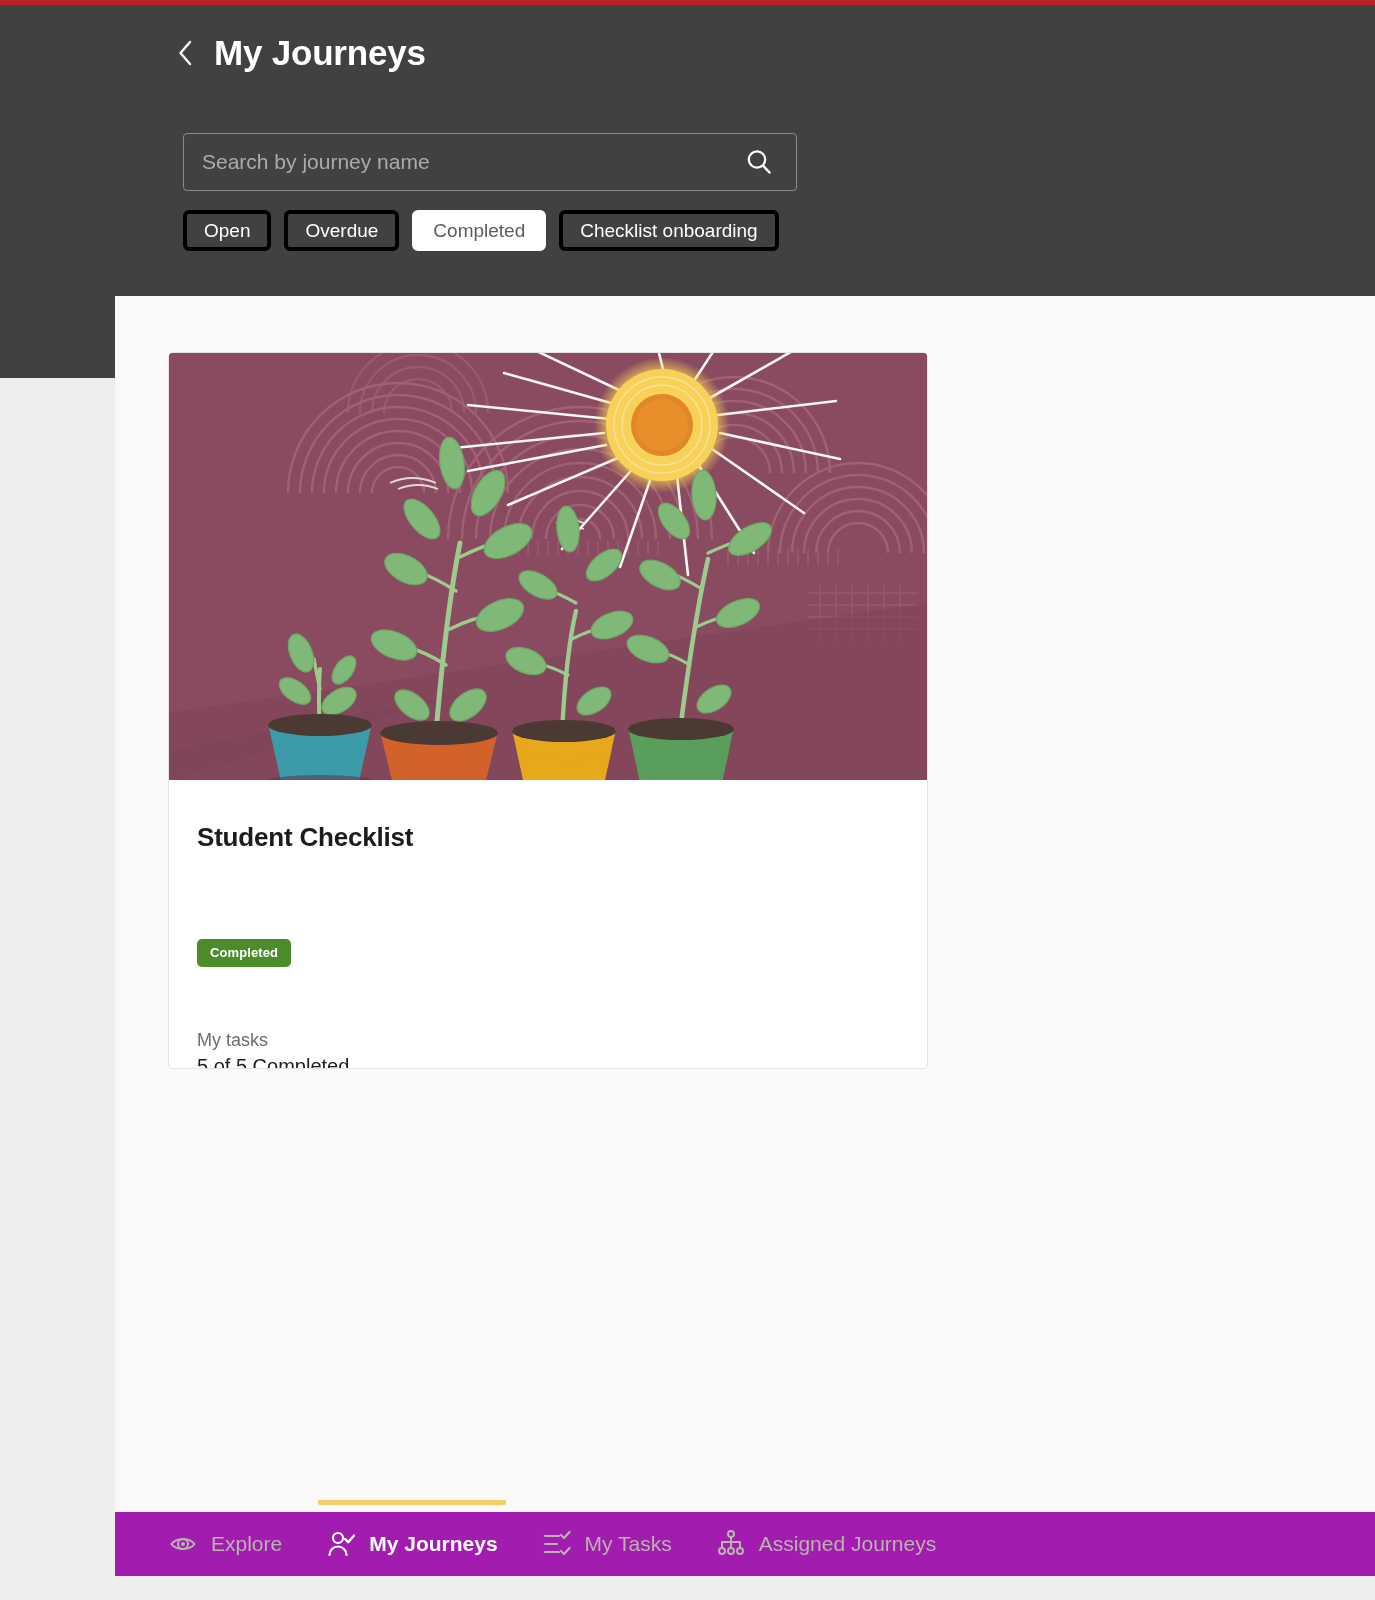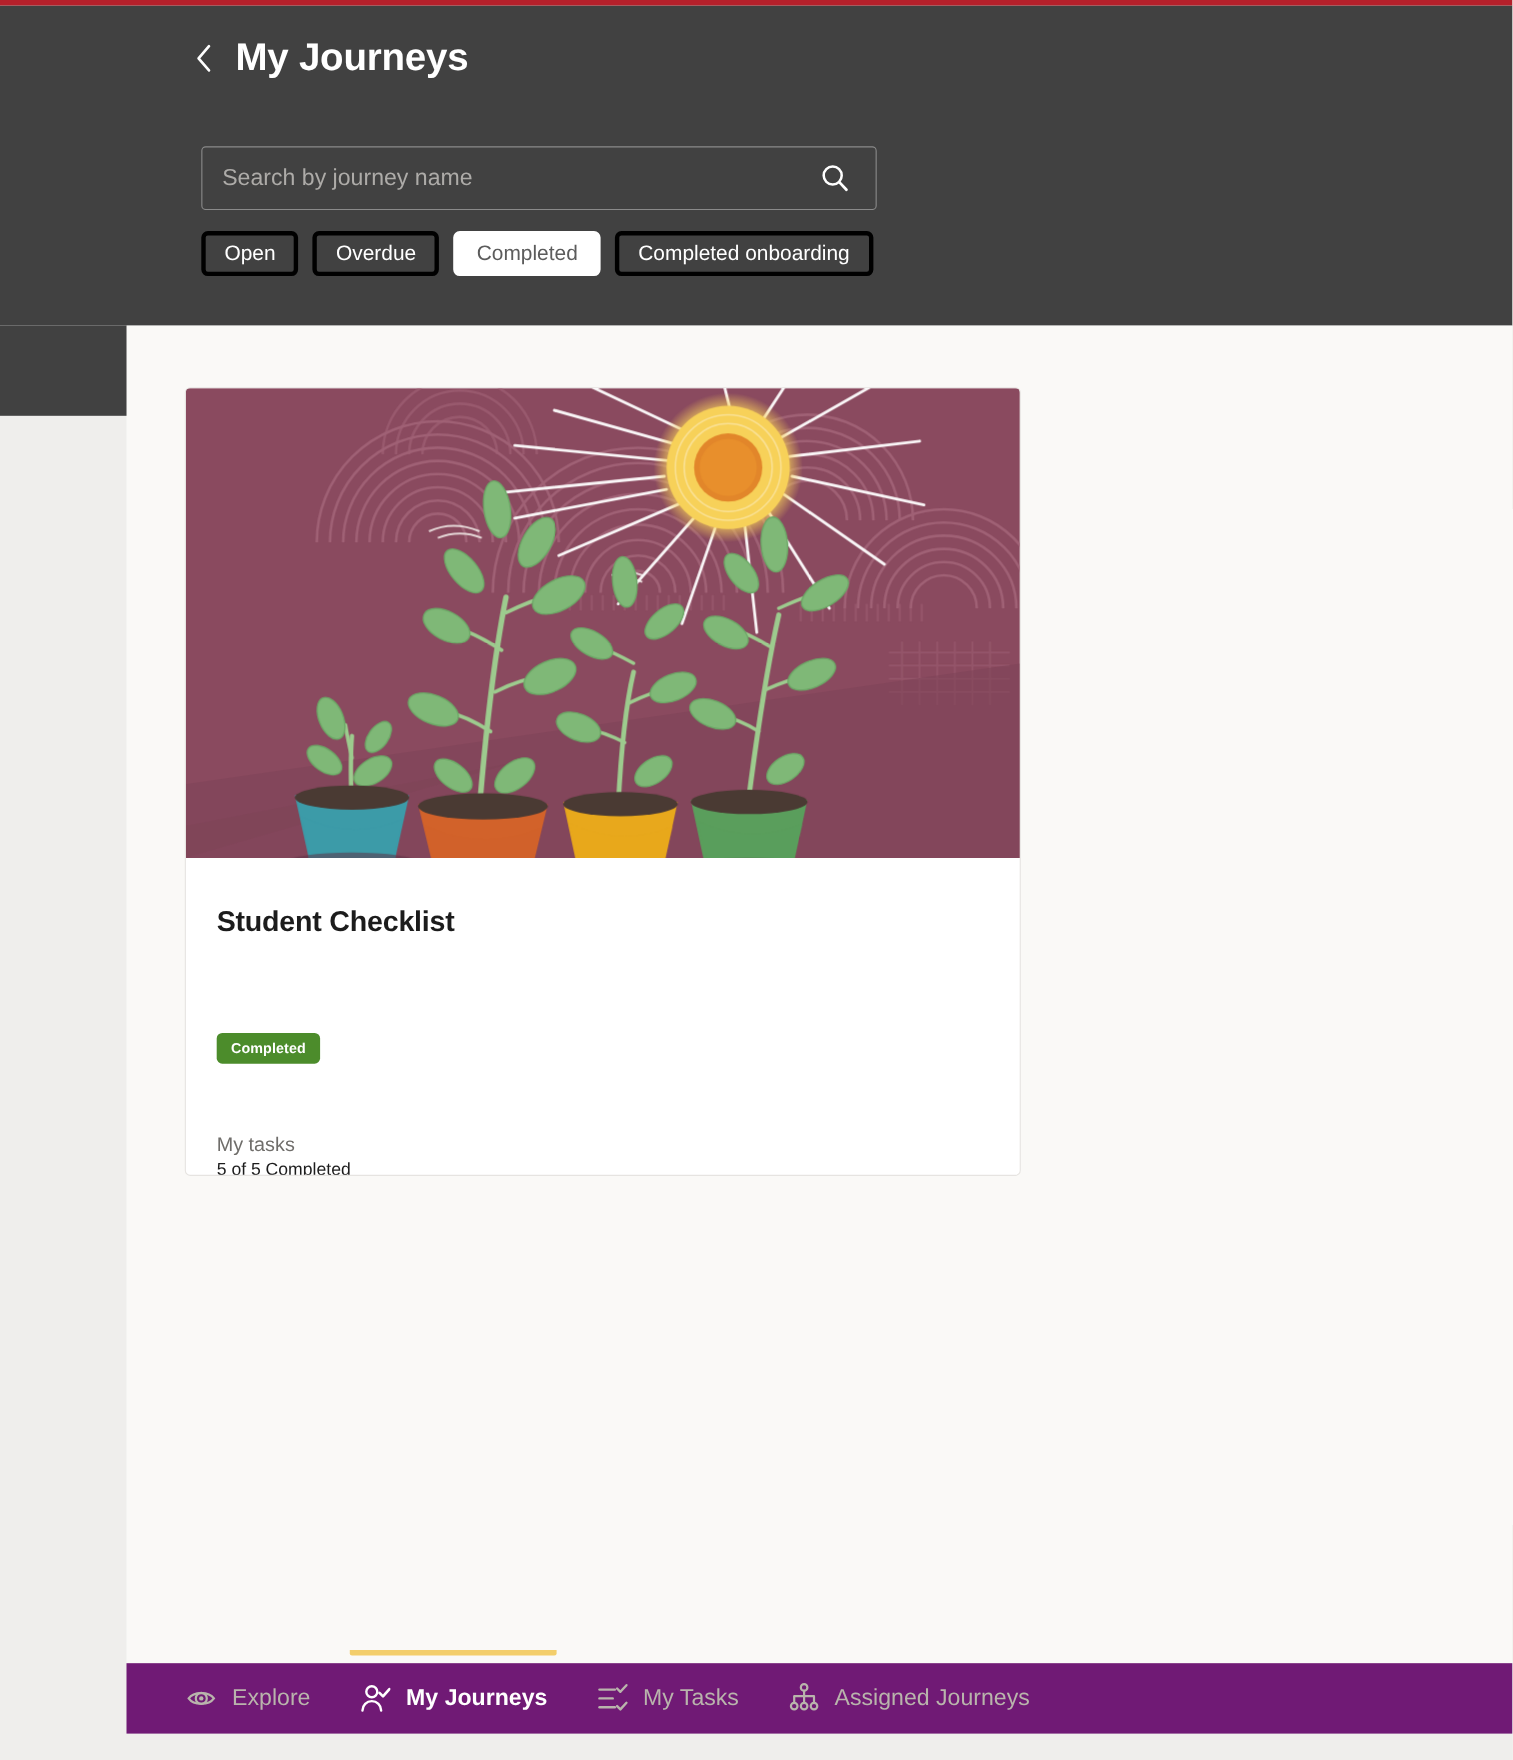--- a/index.html
+++ b/index.html
@@ -198,33 +198,33 @@
   .tasks-block {
     position: absolute;
     top: 248px; left: 28px;
   }
   .tasks-label {
     font-size: 18px;
     color: #6F6D6A;
     line-height: 1.35;
   }
   .tasks-value {
-    font-size: 16px;
+    font-size: 20px;
     color: #1C1C1C;
     line-height: 1.35;
     margin-top: 1px;
   }
 
   
   .bottom-nav {
     position: absolute;
     left: 115px; top: 1512px;
     width: 1260px;
     height: 64px;
-    background: #701a75;
+    background: #a21caf;
     display: flex;
     align-items: center;
     padding-left: 31px;
     gap: 0;
     z-index: 35;
   }
   .nav-item {
     position: relative;
     height: 88px;
     display: flex;
@@ -277,21 +277,21 @@
         <circle cx="13" cy="12.5" r="8.2" fill="none" stroke="#FFFFFF" stroke-width="2.3"></circle>
         <line x1="19.2" y1="18.8" x2="25.5" y2="25.5" stroke="#FFFFFF" stroke-width="2.5" stroke-linecap="round"></line>
       </svg>
     </div>
   </div>
 
   <div class="chip-row">
     <button class="chip">Open</button>
     <button class="chip">Overdue</button>
     <button class="chip active">Completed</button>
-    <button class="chip">Completed onboarding</button>
+    <button class="chip">Checklist onboarding</button>
   </div>
 
   <div class="journey-card">
 
     <div class="hero">
       <svg viewBox="0 0 760 427" preserveAspectRatio="xMidYMid slice" aria-hidden="true">
         <defs>
           <clipPath id="heroClip">
               <rect x="0" y="0" width="760" height="427"></rect>
             </clipPath>

